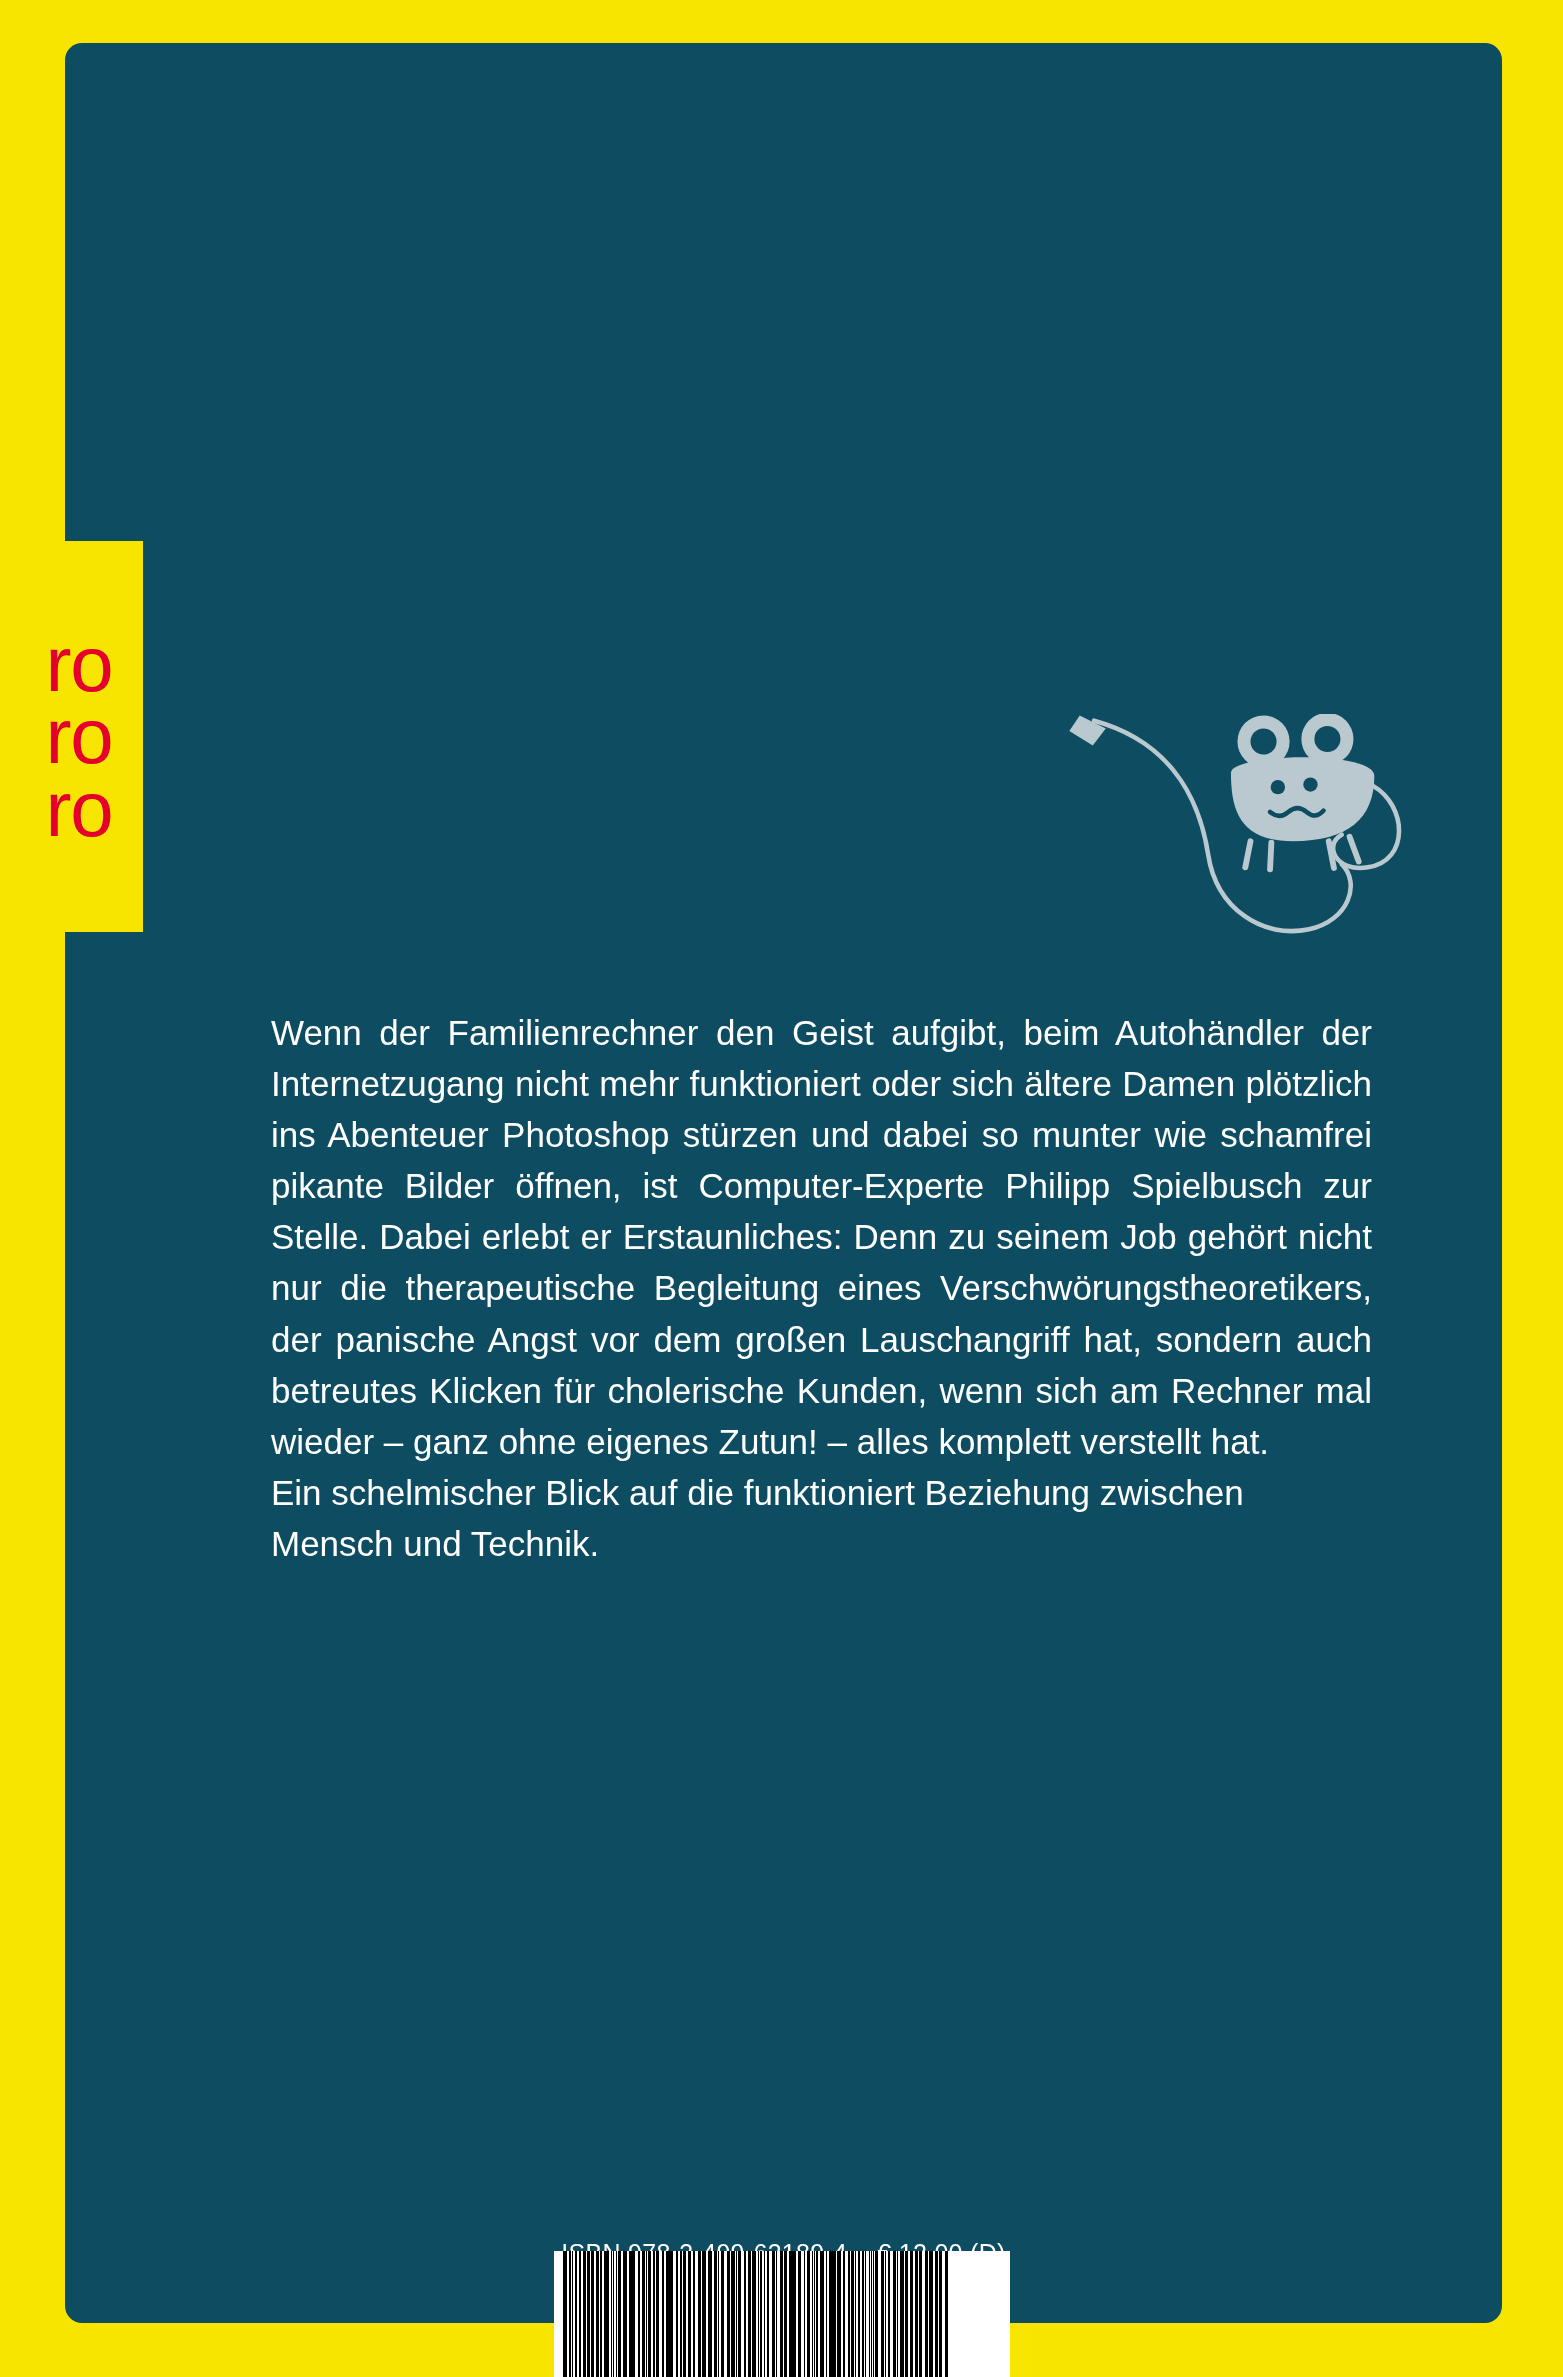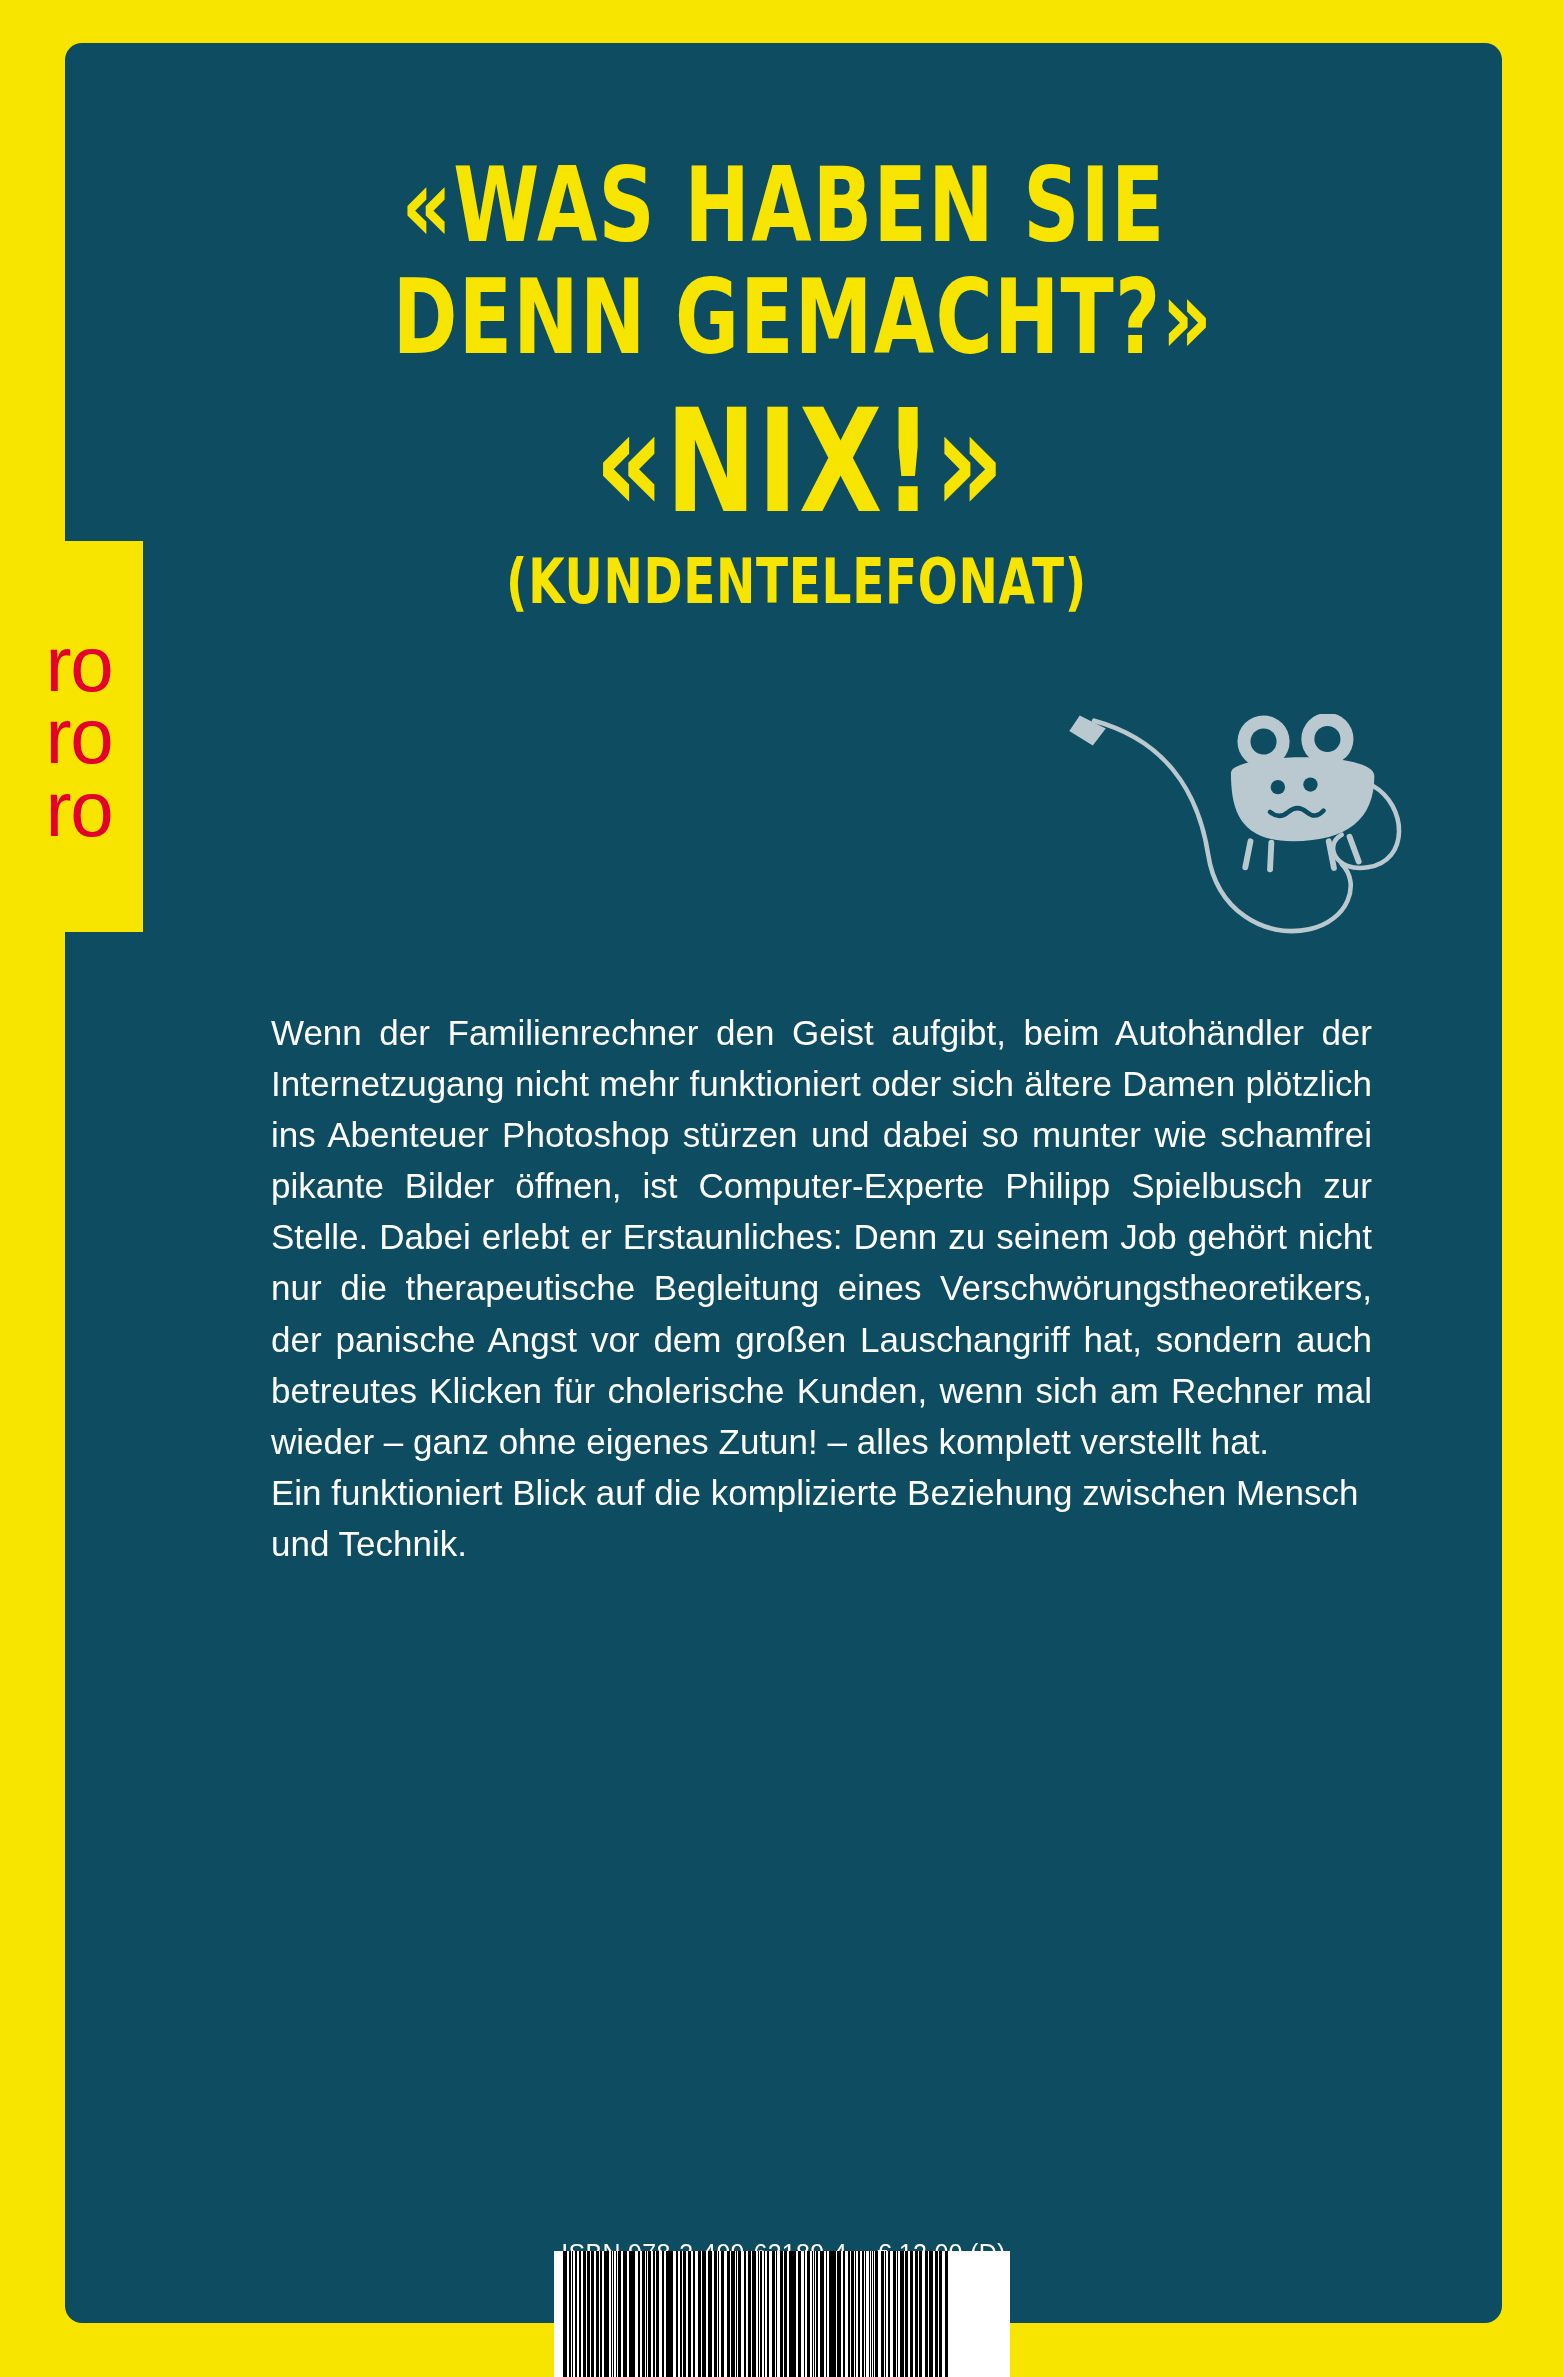--- a/index.html
+++ b/index.html
@@ -169,26 +169,20 @@
 <div class="page">
 
   <div class="spine-block">
     <div class="ro">ro</div>
     <div class="ro">ro</div>
     <div class="ro">ro</div>
   </div>
 
   <div class="cover">
 
-    <div class="headline">
-      <div class="hl-line hl1">«WAS HABEN SIE</div>
-      <div class="hl-line hl2">DENN GEMACHT?»</div>
-      <div class="hl-line hl3">«NIX!»</div>
-      <div class="hl-line hl4">(KUNDENTELEFONAT)</div>
-    </div>
 
     <div class="mouse-illo">
       <svg viewBox="0 0 560 380" width="365" height="248" fill="none" xmlns="http://www.w3.org/2000/svg">
 
         <path d="M40 10 C 150 40, 200 120, 215 215 C 228 300, 300 345, 370 330 C 430 317, 450 260, 420 230" stroke="#b9c9cf" stroke-width="7" fill="none" stroke-linecap="round"></path>
 
         <path d="M18 2 L58 22 L38 48 L2 26 Z" fill="#b9c9cf"></path>
 
         <ellipse cx="300" cy="42" rx="40" ry="40" fill="#b9c9cf"></ellipse>
         <ellipse cx="398" cy="38" rx="40" ry="40" fill="#b9c9cf"></ellipse>
@@ -206,21 +200,21 @@
         <path d="M312 197 L310 238" stroke="#b9c9cf" stroke-width="9" stroke-linecap="round"></path>
         <path d="M400 195 L408 236" stroke="#b9c9cf" stroke-width="9" stroke-linecap="round"></path>
         <path d="M432 188 L446 226" stroke="#b9c9cf" stroke-width="9" stroke-linecap="round"></path>
 
         <path d="M468 110 C 520 140, 525 225, 460 235 C 410 243, 392 200, 420 185" stroke="#b9c9cf" stroke-width="7" fill="none" stroke-linecap="round"></path>
       </svg>
     </div>
 
     <div class="blurb">
       <p>Wenn der Familienrechner den Geist aufgibt, beim Autohändler der Internetzugang nicht mehr funktioniert oder sich ältere Damen plötzlich ins Abenteuer Photoshop stürzen und dabei so munter wie schamfrei pikante Bilder öffnen, ist Computer-Experte Philipp Spielbusch zur Stelle. Dabei erlebt er Erstaunliches: Denn zu seinem Job gehört nicht nur die therapeutische Begleitung eines Verschwörungstheoretikers, der panische Angst vor dem großen Lauschangriff hat, sondern auch betreutes Klicken für cholerische Kunden, wenn sich am Rechner mal wieder – ganz ohne eigenes Zutun! – alles komplett verstellt hat.</p>
-      <p class="last">Ein funktioniert Blick auf die komplizierte Beziehung zwischen Mensch und Technik.</p>
+      <p class="last">Ein schelmischer Blick auf die funktioniert Beziehung zwischen Mensch und Technik.</p>
     </div>
 
     <div class="isbn-bar">
       <span class="isbn-text">
         <span>ISBN 978-3-499-63189-4</span><span class="price">€ 12.00 (D)</span>
       </span>
     </div>
 
   </div>
 

